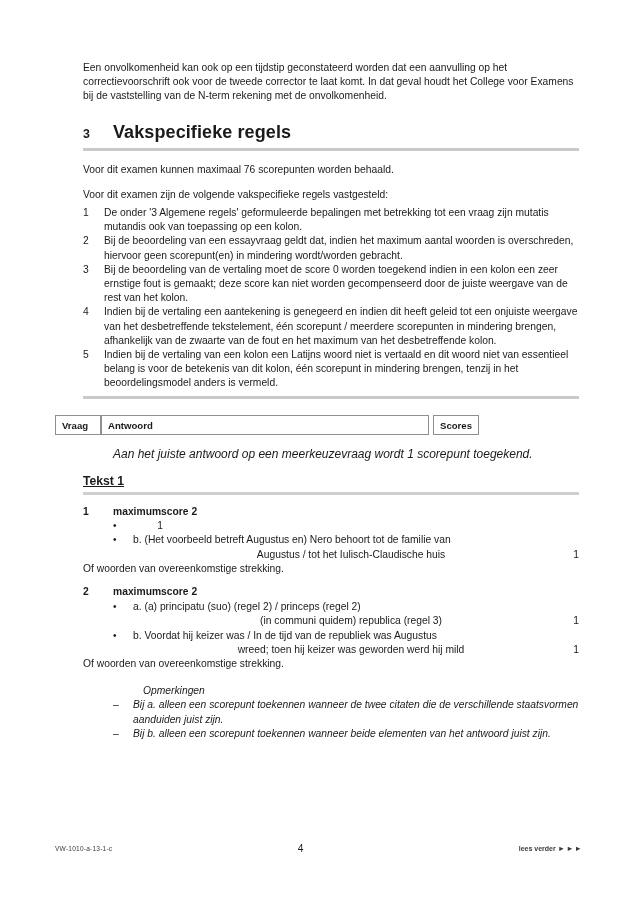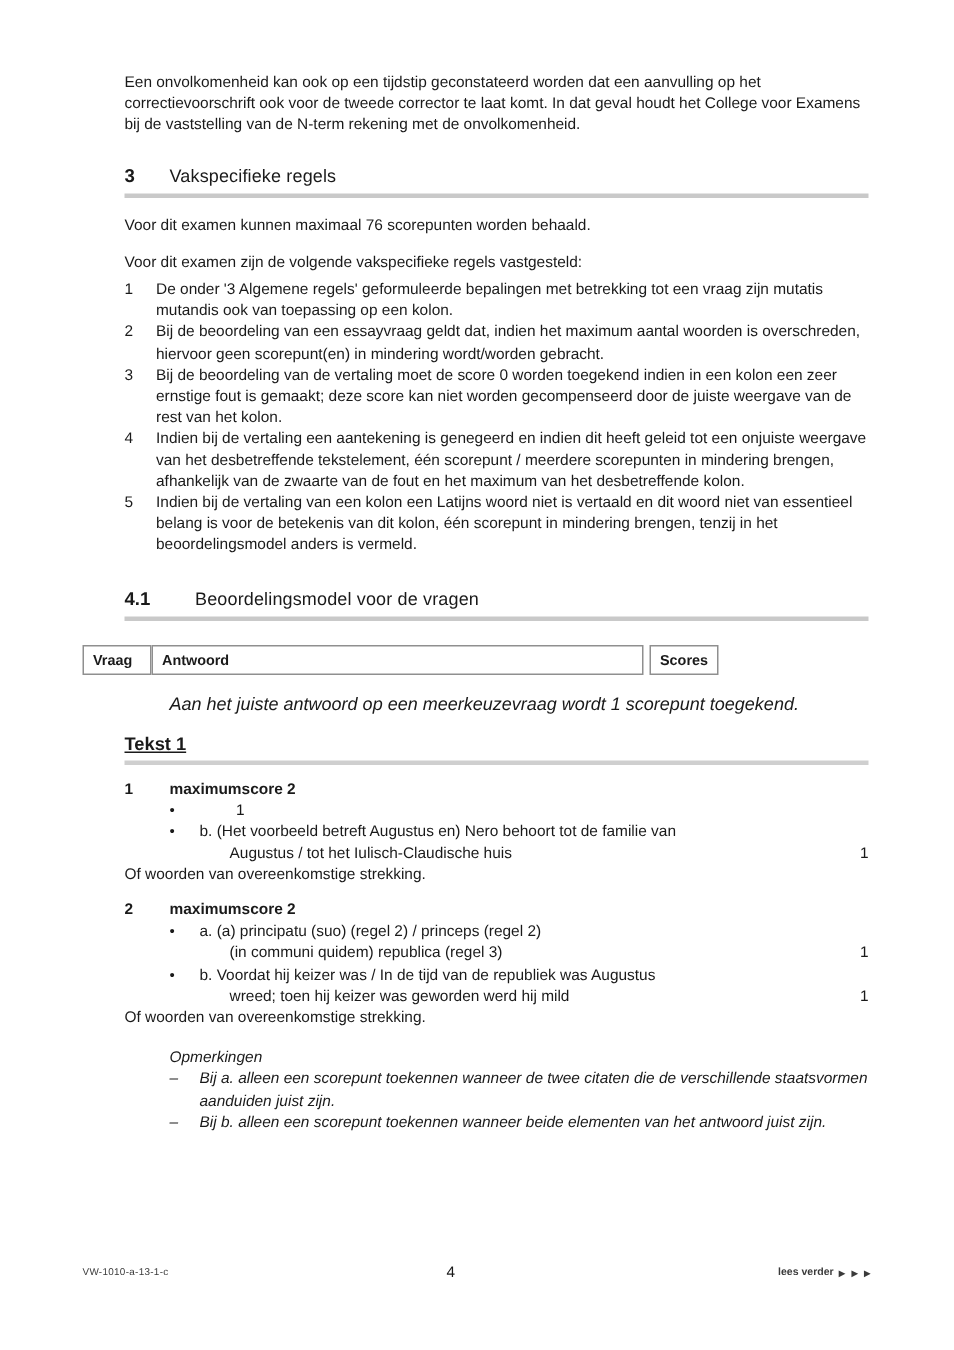--- a/index.html
+++ b/index.html
@@ -18,21 +18,21 @@
   .page {
     position: absolute;
     left: 0; top: 0;
     width: 636px;
     height: 900px;
     background: #fff;
   }
   .content {
     position: absolute;
     left: 83px;
-    top: 4px;
+    top: 16px;
     width: 496px;
   }
 
   
   .para {
     font-size: 10.3px;
     line-height: 14.2px;
     margin: 0 0 11px 0;
     text-align: left;
   }
@@ -46,22 +46,22 @@
     margin: 0;
   }
   .sec-num {
     font-size: 12.4px;
     font-weight: bold;
     width: 30px;
     flex: 0 0 30px;
   }
   .sec-num.wide { width: 47px; flex: 0 0 47px; }
   .sec-title {
-    font-size: 12px;
-    font-weight: normal;
+    font-size: 18px;
+    font-weight: bold;
     letter-spacing: 0.1px;
   }
   .rule {
     height: 3px;
     background: #c9c9c9;
     width: 496px;
     margin: 5px 0 12px 0;
   }
   .rule-thin {
     height: 3px;
@@ -146,33 +146,34 @@
     text-align: left;
     font-size: 10px;
   }
   .ans-text { flex: 1 1 auto; }
   .ans-score {
     width: 30px;
     flex: 0 0 30px;
     text-align: right;
     font-size: 10.3px;
   }
-  .ans-cont .ans-text { padding-left: 20px; }
+  .ans-cont .ans-text { padding-left: 20px; text-align: center; }
 
   .of-line {
     font-size: 10.3px;
     line-height: 14.4px;
   }
 
   
   .opm-block { margin-top: 12px; margin-left: 30px; }
   .opm-title {
     font-style: italic;
     font-size: 10.3px;
     line-height: 14.4px;
+    margin-left: 30px;
   }
   .opm-item {
     display: flex;
     font-style: italic;
     font-size: 10.3px;
     line-height: 14.4px;
   }
   .opm-dash {
     width: 20px;
     flex: 0 0 20px;
@@ -242,24 +243,20 @@
       <div class="rule-item">
         <span class="num">4</span>
         <span class="txt">Indien bij de vertaling een aantekening is genegeerd en indien dit heeft geleid tot een onjuiste weergave van het desbetreffende tekstelement, één scorepunt / meerdere scorepunten in mindering brengen, afhankelijk van de zwaarte van de fout en het maximum van het desbetreffende kolon.</span>
       </div>
       <div class="rule-item">
         <span class="num">5</span>
         <span class="txt">Indien bij de vertaling van een kolon een Latijns woord niet is vertaald en dit woord niet van essentieel belang is voor de betekenis van dit kolon, één scorepunt in mindering brengen, tenzij in het beoordelingsmodel anders is vermeld.</span>
       </div>
     </div>
 
-    <div class="section-head" style="margin-top:20px;">
-      <span class="sec-num wide">4.1</span>
-      <span class="sec-title">Beoordelingsmodel voor de vragen</span>
-    </div>
     <div class="rule"></div>
 
     <div class="tablehead" style="margin-top:16px;">
       <div class="cellbox cell-vraag">Vraag</div>
       <div class="cellbox cell-antwoord">Antwoord</div>
       <div class="cellbox cell-scores">Scores</div>
     </div>
 
     <div class="note-italic">Aan het juiste antwoord op een meerkeuzevraag wordt 1 scorepunt toegekend.</div>
 

